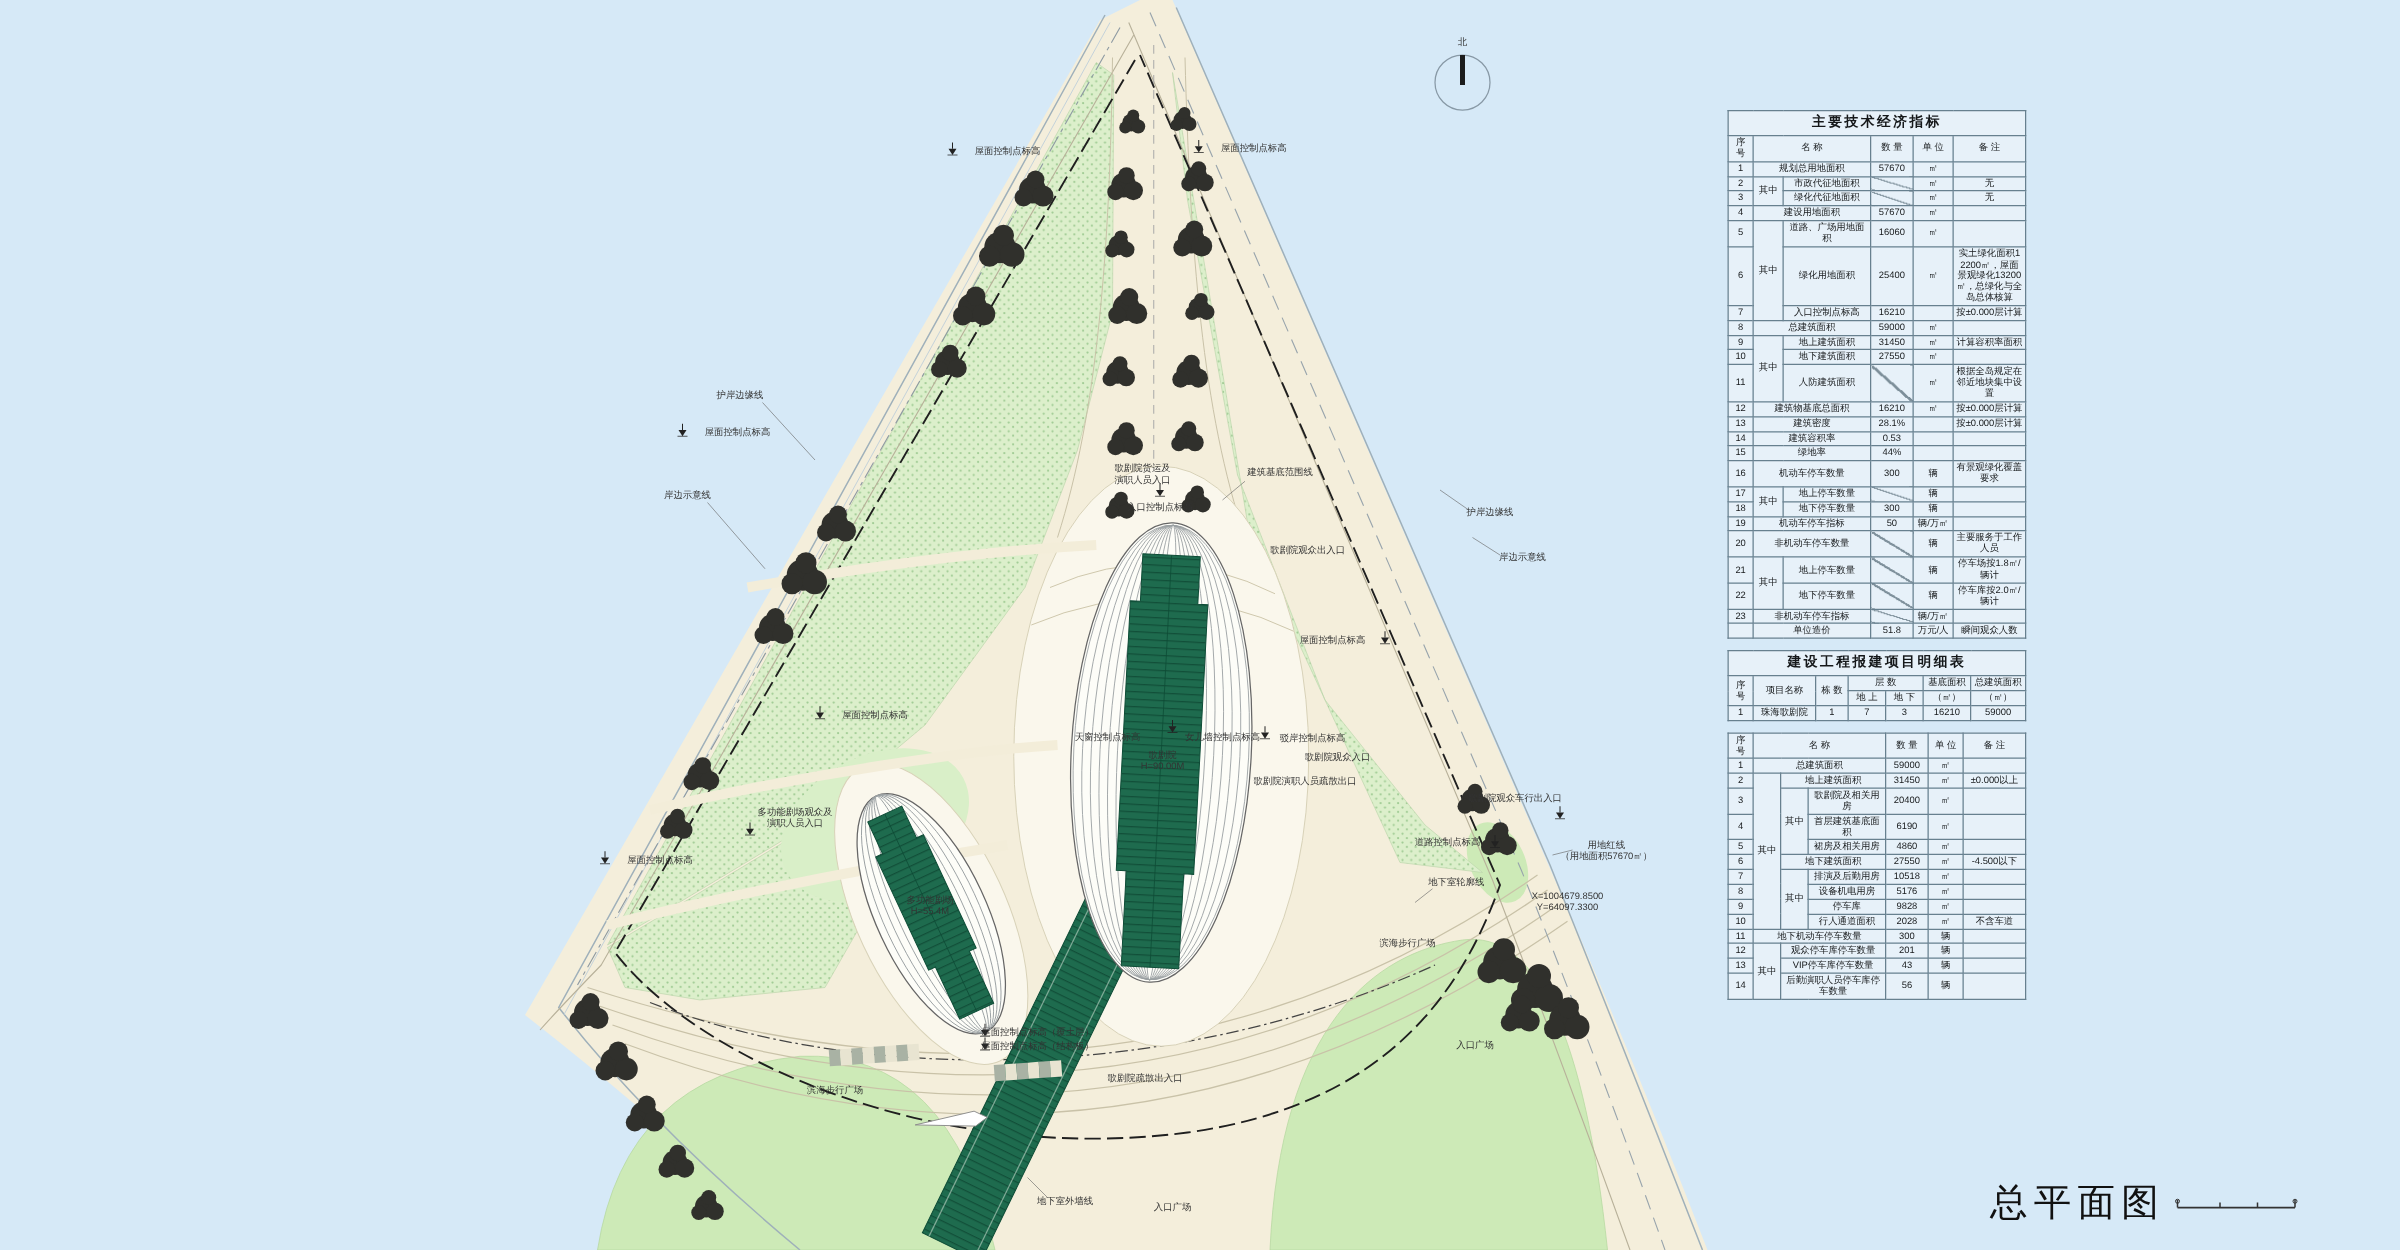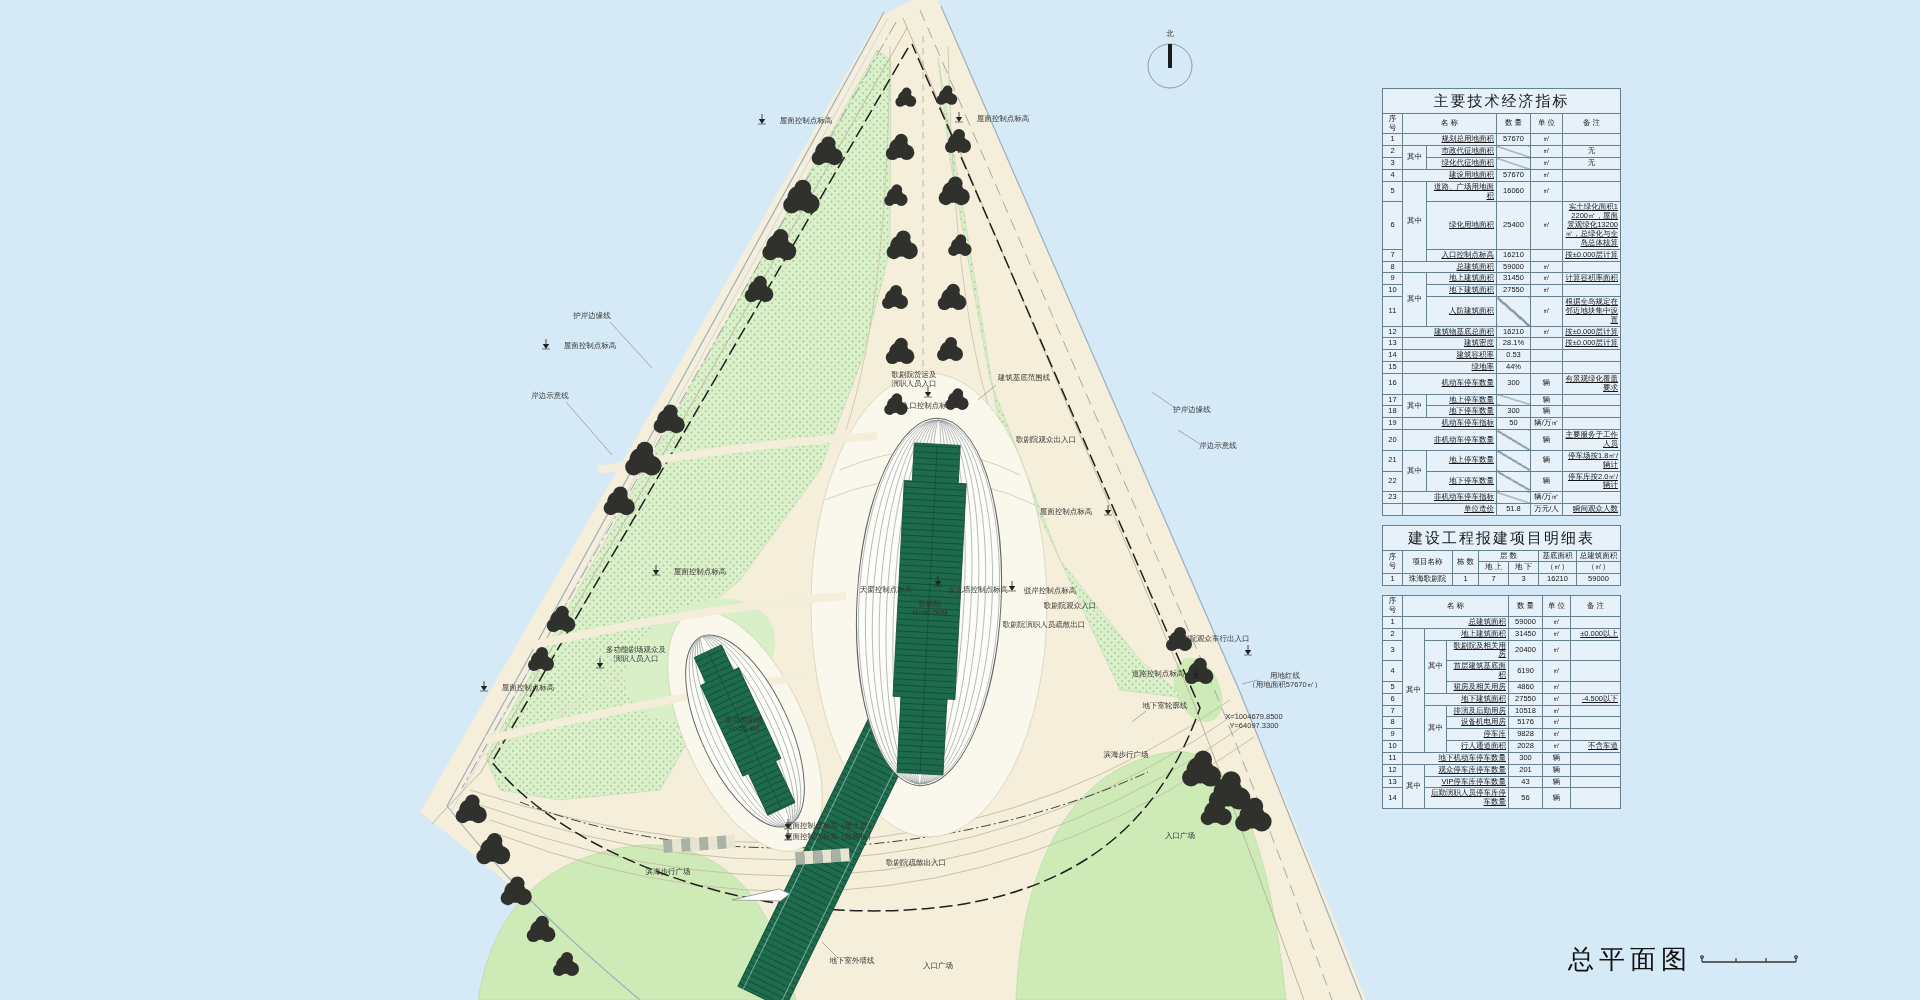--- a/index.html
+++ b/index.html
@@ -7,29 +7,29 @@
          font-family:"Liberation Sans",sans-serif;color:#1b1b1b;}
   #plan-svg{position:absolute;left:0;top:0;}
   svg text{font-family:"Liberation Sans",sans-serif;font-size:7.5px;fill:#333;}
   
   #tables-panel{position:absolute;left:1382px;top:88px;width:238px;}
   table.spec{border-collapse:collapse;width:238px;table-layout:fixed;
              background:#e7f1f9;margin-bottom:9px;}
   table.spec td{border:0.5px solid #67808f;font-size:7.5px;line-height:1.18;
                 padding:1px 2px;text-align:center;vertical-align:middle;
                 word-break:break-all;color:#15181a;}
-  table.spec td.title{font-size:15px;font-weight:normal;padding:3px 0;letter-spacing:2px;}
+  table.spec td.title{font-size:11px;font-weight:bold;padding:3px 0;letter-spacing:2px;}
   table.spec td.hdr{font-weight:normal;}
-  table.spec td.left{text-align:right;text-decoration:underline;}
+  table.spec td.left{text-align:center;}
   table.spec td.diag{background:
      linear-gradient(to right top,rgba(0,0,0,0) 47%,#7d8f9a 47%,#7d8f9a 52%,rgba(0,0,0,0) 52%);}
   
   #title-block{position:absolute;left:1568px;top:942px;}
   #drawing-title{font-family:"DejaVu Serif","Liberation Serif",serif;
-                 font-size:26px;letter-spacing:5px;color:#111;}
+                 font-size:30px;letter-spacing:5px;color:#111;margin-left:24px;}
 </style>
 </head>
 <body>
 <div id="stage">
 
 <svg id="plan-svg" width="1920" height="1000" viewBox="0 0 1920 1000">
   <defs>
     <pattern id="dots" width="7" height="7" patternUnits="userSpaceOnUse">
       <rect width="7" height="7" fill="#dcefcb"></rect>
       <circle cx="2" cy="2" r="0.9" fill="#9fcb93"></circle>

